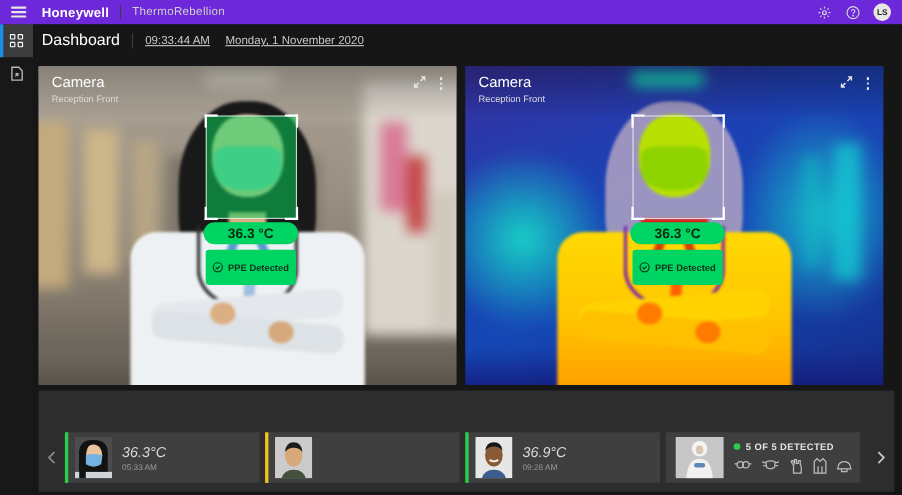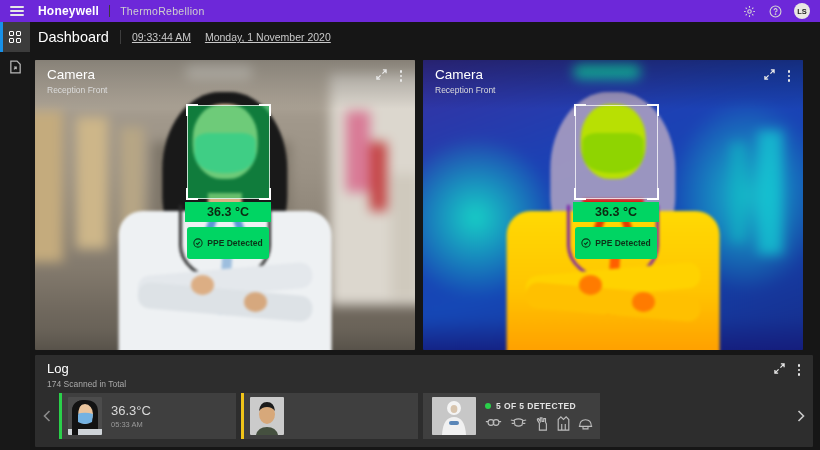--- a/index.html
+++ b/index.html
@@ -106,42 +106,42 @@
   .det-box { position:absolute; left:152px; top:45px; width:83px; height:94px; z-index:10;
              border:1px solid rgba(255,255,255,.75); }
   .det-box.tinted { background:rgba(10,205,90,.55); }
   .corner { position:absolute; width:12px; height:12px; border:2px solid #fff; }
   .c-tl { top:-2px; left:-2px; border-right:none; border-bottom:none; }
   .c-tr { top:-2px; right:-2px; border-left:none; border-bottom:none; }
   .c-bl { bottom:-2px; left:-2px; border-right:none; border-top:none; }
   .c-br { bottom:-2px; right:-2px; border-left:none; border-top:none; }
   .temp-box { position:absolute; left:150px; top:142px; width:86px; height:20px; z-index:10;
               background:#00d563; color:#0c2a12; font-size:12.5px; font-weight:bold;
-              display:flex; align-items:center; justify-content:center; }
+              display:flex; align-items:center; justify-content:center;border-radius:10px; }
   .ppe-badge { position:absolute; left:152px; top:167px; width:82px; height:32px; z-index:10;
                background:#00d563; color:#0c3318; font-size:8.5px; font-weight:bold; border-radius:3px;
                display:flex; align-items:center; justify-content:center; gap:4px; }
 
   
   .log-panel { position:relative; margin:5px 7px 0 5px; width:778px; height:92px; background:#2d2d2d; border-radius:1px; }
   .log-head { display:flex; justify-content:space-between; padding:6px 10px 0 12px; }
   .log-title { font-size:13px; font-weight:500; color:#fff; }
   .log-sub { font-size:8.5px; color:#a9a9a9; margin-top:3px; }
   .carousel { position:absolute; left:0; right:0; top:38px; height:46px; display:flex; align-items:center; }
   .car-btn { width:24px; display:flex; align-items:center; justify-content:center; cursor:pointer; flex:0 0 auto; }
   .entries { display:flex; gap:5px; flex:1 1 auto; }
   .entry { position:relative; width:177px; height:46px; background:#3f3f3f; display:flex; align-items:center;
            padding:4px 6px 4px 9px; cursor:pointer; flex:0 0 auto; }
   .entry::before { content:""; position:absolute; left:0; top:0; bottom:0; width:3px; background:transparent; }
   .entry.ok::before { background:#2ad04a; }
   .entry.warn::before { background:#f0c419; }
   .thumb { width:34px; height:38px; flex:0 0 auto; border-radius:1px; overflow:hidden; }
   .thumb.wide { width:44px; }
   .e-text { margin-left:9px; display:flex; flex-direction:column; justify-content:center; }
-  .e-temp { font-size:13px; font-weight:400; color:#d9d9d9; line-height:15px; }
+  .e-temp { font-size:13px; font-weight:400; color:#d9d9d9; line-height:15px;font-style:italic; }
   .e-time { font-size:7.5px; color:#9a9a9a; margin-top:2px; }
   .e-note { font-size:7.5px; color:#c4c4c4; margin-top:3px; }
   .e-det-row { display:flex; align-items:center; gap:5px; }
   .dot { width:6px; height:6px; border-radius:50%; background:#2ad04a; }
   .e-det-label { font-size:8.5px; font-weight:bold; letter-spacing:.4px; color:#e2e2e2; }
   .ppe-icons { display:flex; gap:8px; margin-top:5px; }
   .ppe-icons svg { display:block; }
 </style>
 </head>
 <body>
@@ -327,39 +327,20 @@
           <svg width="10" height="10" viewBox="0 0 14 14" fill="none" stroke="#0c3318" stroke-width="1.5">
             <circle cx="7" cy="7" r="5.8"></circle>
               <path d="M4.5 7.2l1.8 1.8 3.2-3.6"></path>
           </svg>
           <span>PPE Detected</span>
         </div>
       </div>
     </div>
 
     <div class="log-panel">
-      <div class="log-head">
-        <div>
-          <div class="log-title">Log</div>
-          <div class="log-sub">174 Scanned in Total</div>
-        </div>
-        <div class="panel-actions">
-          <div class="act-btn">
-            <svg width="11" height="11" viewBox="0 0 12 12" fill="none" stroke="#e8e8e8" stroke-width="1.4">
-              <path d="M7.5 1h3.5v3.5M11 1L7 5"></path>
-                <path d="M4.5 11H1V7.5M1 11l4-4"></path>
-            </svg>
-          </div>
-          <div class="kebab">
-              <i></i>
-              <i></i>
-              <i></i>
-            </div>
-        </div>
-      </div>
 
       <div class="carousel">
         <div class="car-btn">
           <svg width="8" height="12" viewBox="0 0 8 12" fill="none" stroke="#8a8a8a" stroke-width="1.6">
               <path d="M6.5 1L1.5 6l5 5"></path>
             </svg>
         </div>
 
         <div class="entries">
 
@@ -384,20 +365,35 @@
             <div class="thumb">
               <svg width="34" height="38" viewBox="0 0 34 38">
                 <rect width="34" height="38" fill="#cbcbcb"></rect>
                 <ellipse cx="17" cy="17" rx="8" ry="10" fill="#d7a87a"></ellipse>
                 <path d="M9 14q1-9 8-9t8 9q-3-4-8-4t-8 4z" fill="#1c1c1c"></path>
                 <path d="M6 38q2-8 11-8t11 8z" fill="#45503f"></path>
               </svg>
             </div>
           </div>
 
+          <div class="entry ok">
+            <div class="thumb">
+              <svg width="34" height="38" viewBox="0 0 34 38">
+                <rect width="34" height="38" fill="#e6e6e6"></rect>
+                <ellipse cx="17" cy="17" rx="8" ry="10" fill="#8a5a36"></ellipse>
+                <path d="M9 13q1-8 8-8t8 8q-3-4-8-4t-8 4z" fill="#161616"></path>
+                <path d="M13 21q4 3 8 0" stroke="#f3f3f3" stroke-width="1.6" fill="none"></path>
+                <path d="M6 38q2-8 11-8t11 8z" fill="#3c5c8d"></path>
+              </svg>
+            </div>
+            <div class="e-text">
+              <div class="e-temp">36.9°C</div>
+              <div class="e-time">09:28 AM</div>
+            </div>
+          </div>
 
           <div class="entry">
             <div class="thumb wide">
               <svg width="44" height="38" viewBox="0 0 44 38">
                 <rect width="44" height="38" fill="#cdcdcd"></rect>
                 <rect width="44" height="38" fill="#bfbfbf" opacity=".4"></rect>
                 <circle cx="22" cy="11" r="7" fill="#f4f4f4"></circle>
                 <ellipse cx="22" cy="12" rx="3.4" ry="4" fill="#d8c5ae"></ellipse>
                 <path d="M10 38q1-18 12-18t12 18z" fill="#f1f1f1"></path>
                 <rect x="17" y="24" width="10" height="4" rx="2" fill="#5a86b8"></rect>

